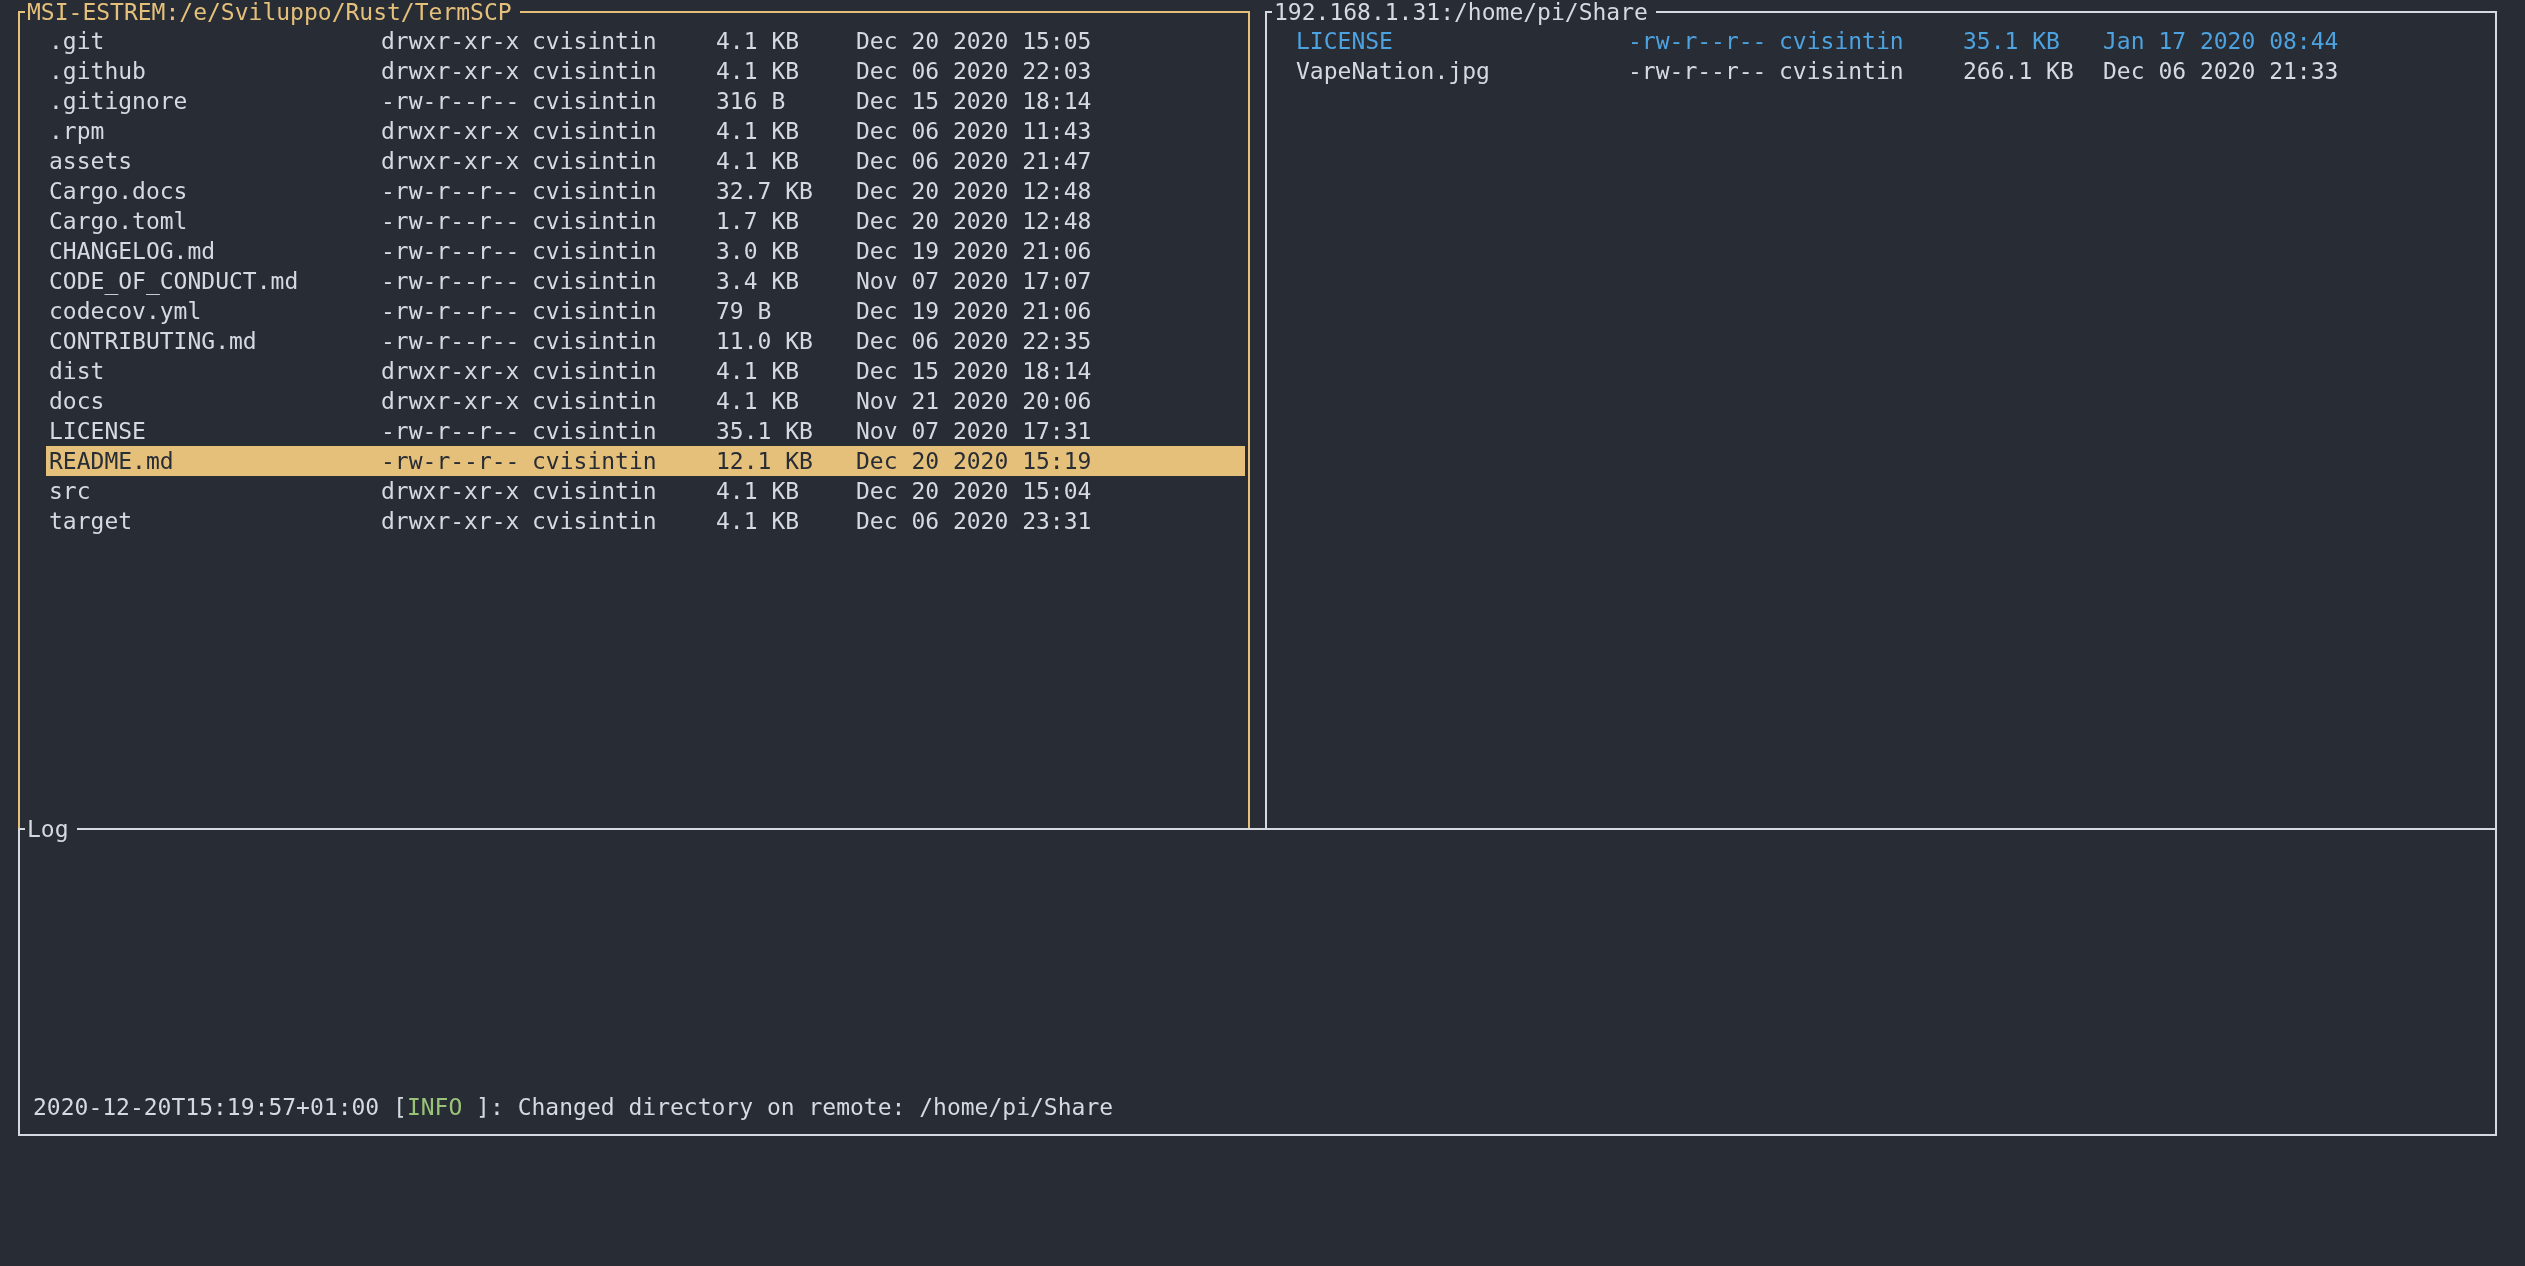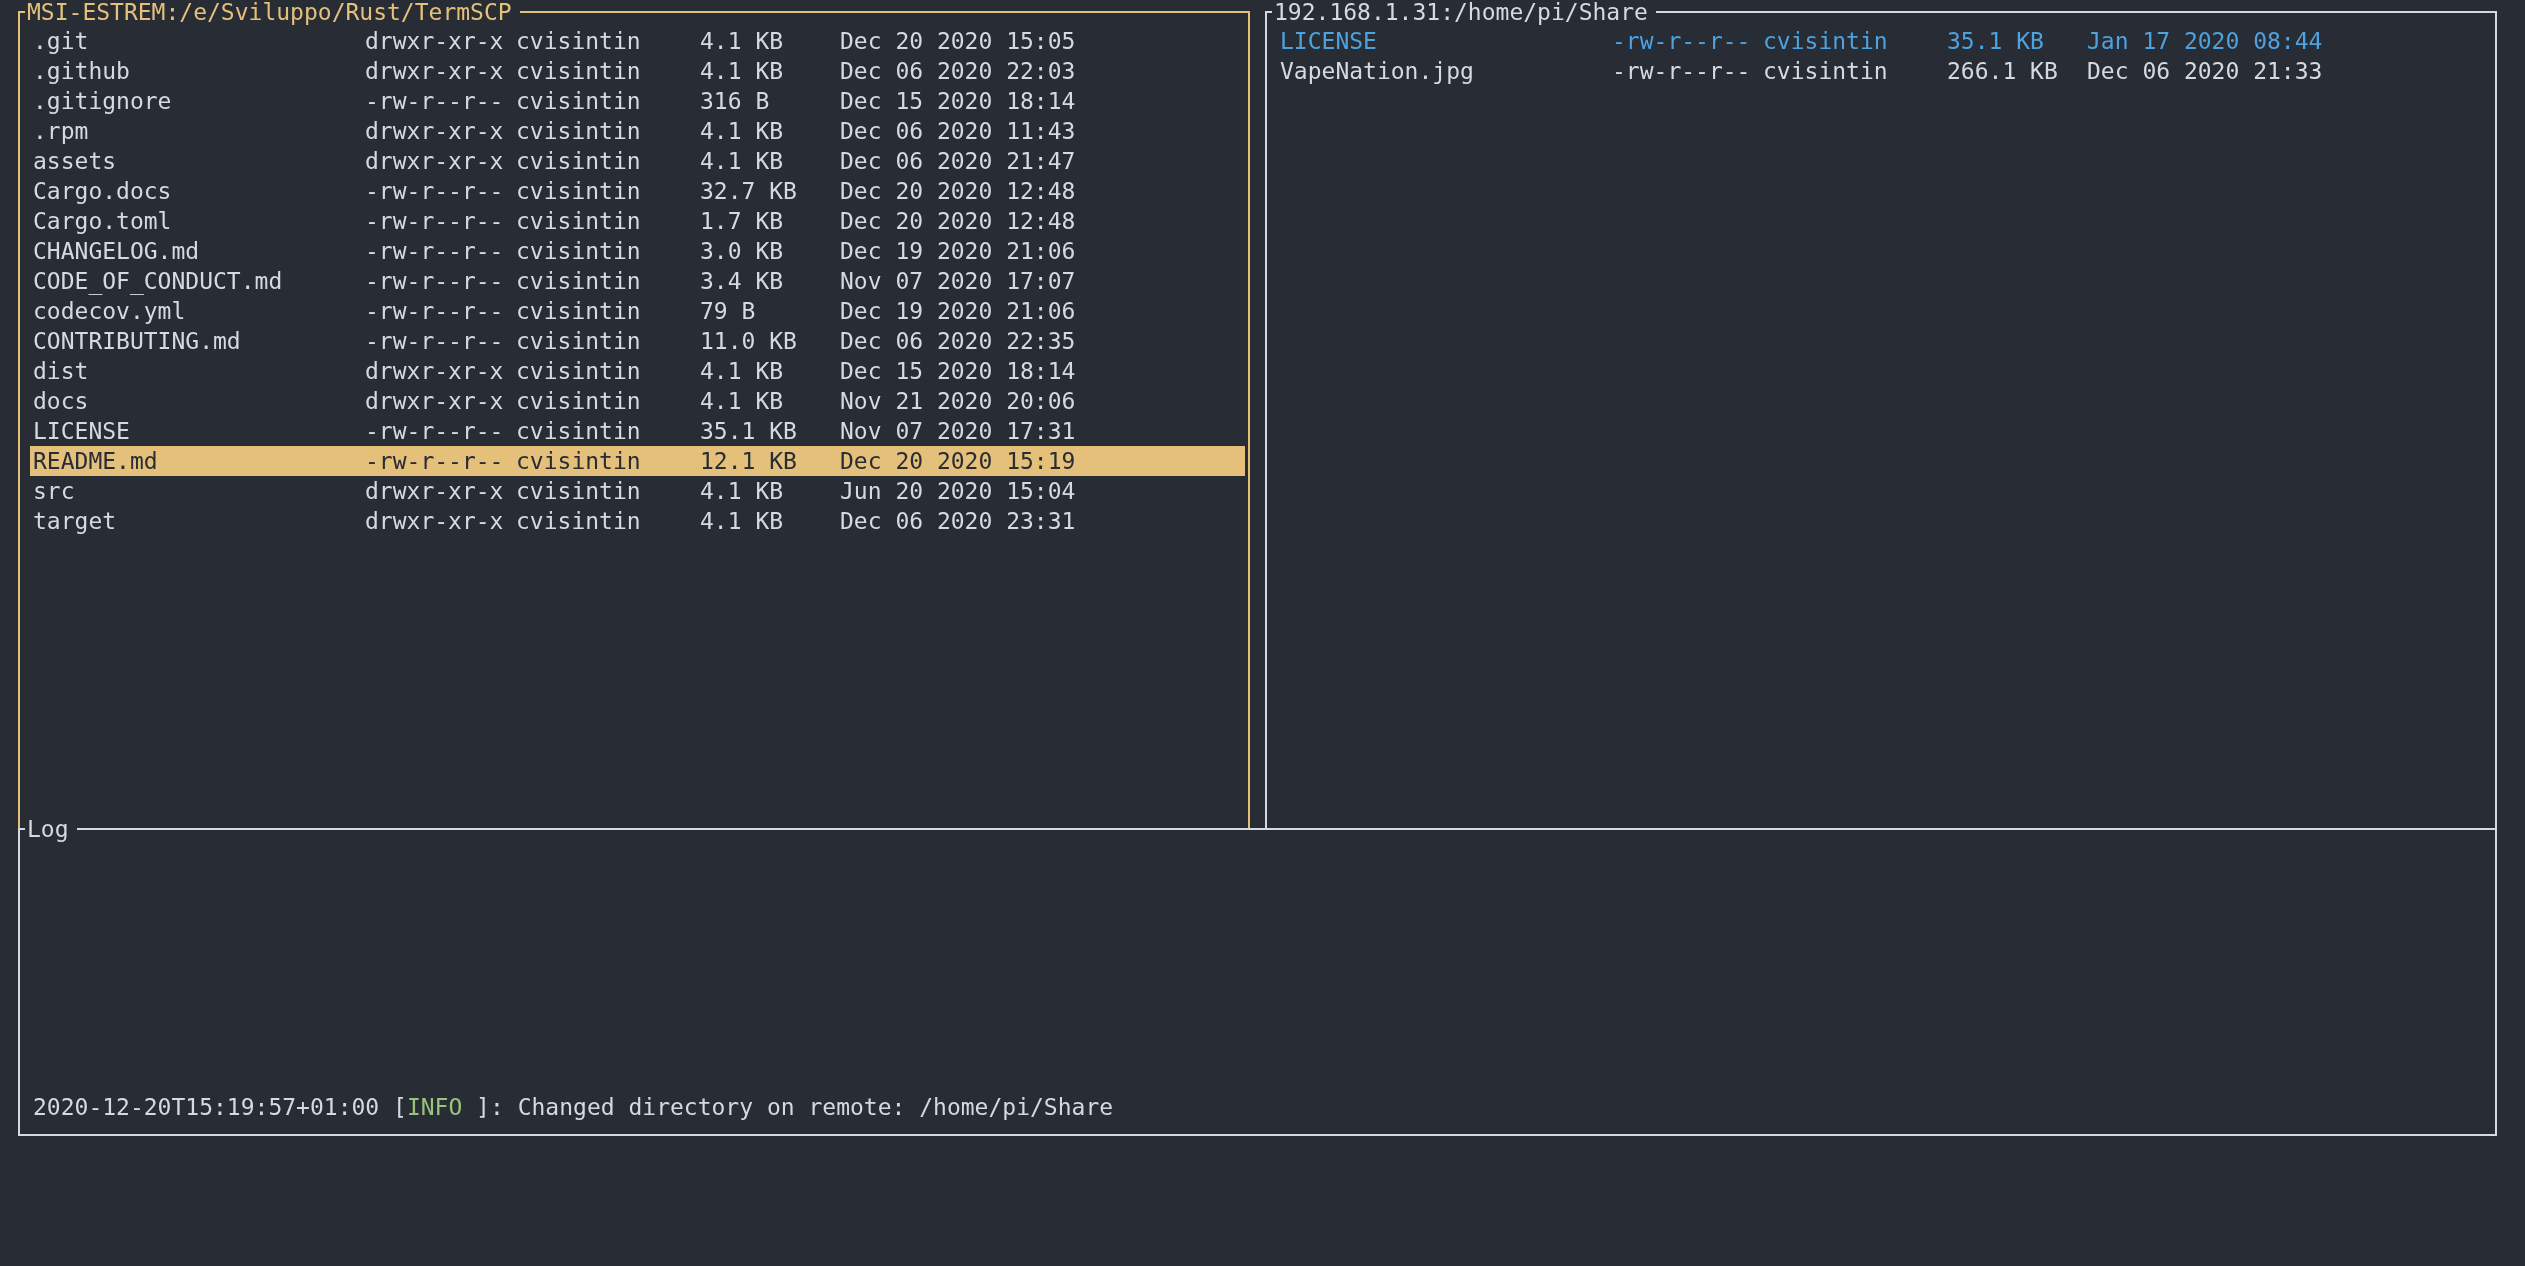--- a/index.html
+++ b/index.html
@@ -43,20 +43,21 @@
     position:absolute;
     left:10px;right:3px;top:13px;
   }
   .row{
     height:30px;line-height:30px;
     display:grid;
     grid-template-columns:332px 151px 184px 140px auto;
     padding-left:3px;
     white-space:pre;
     cursor:default;
+    margin-left:16px;
   }
   .row span{overflow:hidden;}
   .row.sel-active{background:var(--gold);color:var(--sel-fg);}
   .row.sel-inactive{color:var(--blue);}
   .log-lines{
     position:absolute;
     left:13px;right:6px;bottom:12px;
   }
   .log-line{
     height:30px;line-height:30px;
@@ -78,21 +79,21 @@
       <div class="row"><span>Cargo.docs</span><span>-rw-r--r--</span><span>cvisintin</span><span>32.7 KB</span><span>Dec 20 2020 12:48</span></div>
       <div class="row"><span>Cargo.toml</span><span>-rw-r--r--</span><span>cvisintin</span><span>1.7 KB</span><span>Dec 20 2020 12:48</span></div>
       <div class="row"><span>CHANGELOG.md</span><span>-rw-r--r--</span><span>cvisintin</span><span>3.0 KB</span><span>Dec 19 2020 21:06</span></div>
       <div class="row"><span>CODE_OF_CONDUCT.md</span><span>-rw-r--r--</span><span>cvisintin</span><span>3.4 KB</span><span>Nov 07 2020 17:07</span></div>
       <div class="row"><span>codecov.yml</span><span>-rw-r--r--</span><span>cvisintin</span><span>79 B</span><span>Dec 19 2020 21:06</span></div>
       <div class="row"><span>CONTRIBUTING.md</span><span>-rw-r--r--</span><span>cvisintin</span><span>11.0 KB</span><span>Dec 06 2020 22:35</span></div>
       <div class="row"><span>dist</span><span>drwxr-xr-x</span><span>cvisintin</span><span>4.1 KB</span><span>Dec 15 2020 18:14</span></div>
       <div class="row"><span>docs</span><span>drwxr-xr-x</span><span>cvisintin</span><span>4.1 KB</span><span>Nov 21 2020 20:06</span></div>
       <div class="row"><span>LICENSE</span><span>-rw-r--r--</span><span>cvisintin</span><span>35.1 KB</span><span>Nov 07 2020 17:31</span></div>
       <div class="row sel-active"><span>README.md</span><span>-rw-r--r--</span><span>cvisintin</span><span>12.1 KB</span><span>Dec 20 2020 15:19</span></div>
-      <div class="row"><span>src</span><span>drwxr-xr-x</span><span>cvisintin</span><span>4.1 KB</span><span>Jun 20 2020 15:04</span></div>
+      <div class="row"><span>src</span><span>drwxr-xr-x</span><span>cvisintin</span><span>4.1 KB</span><span>Dec 20 2020 15:04</span></div>
       <div class="row"><span>target</span><span>drwxr-xr-x</span><span>cvisintin</span><span>4.1 KB</span><span>Dec 06 2020 23:31</span></div>
     </div>
 </section>
 
 <section class="panel" id="remote-panel">
   <span class="panel-title">192.168.1.31:/home/pi/Share</span>
   <div class="rows" id="remote-rows">
       <div class="row sel-inactive"><span>LICENSE</span><span>-rw-r--r--</span><span>cvisintin</span><span>35.1 KB</span><span>Jan 17 2020 08:44</span></div>
       <div class="row"><span>VapeNation.jpg</span><span>-rw-r--r--</span><span>cvisintin</span><span>266.1 KB</span><span>Dec 06 2020 21:33</span></div>
     </div>

